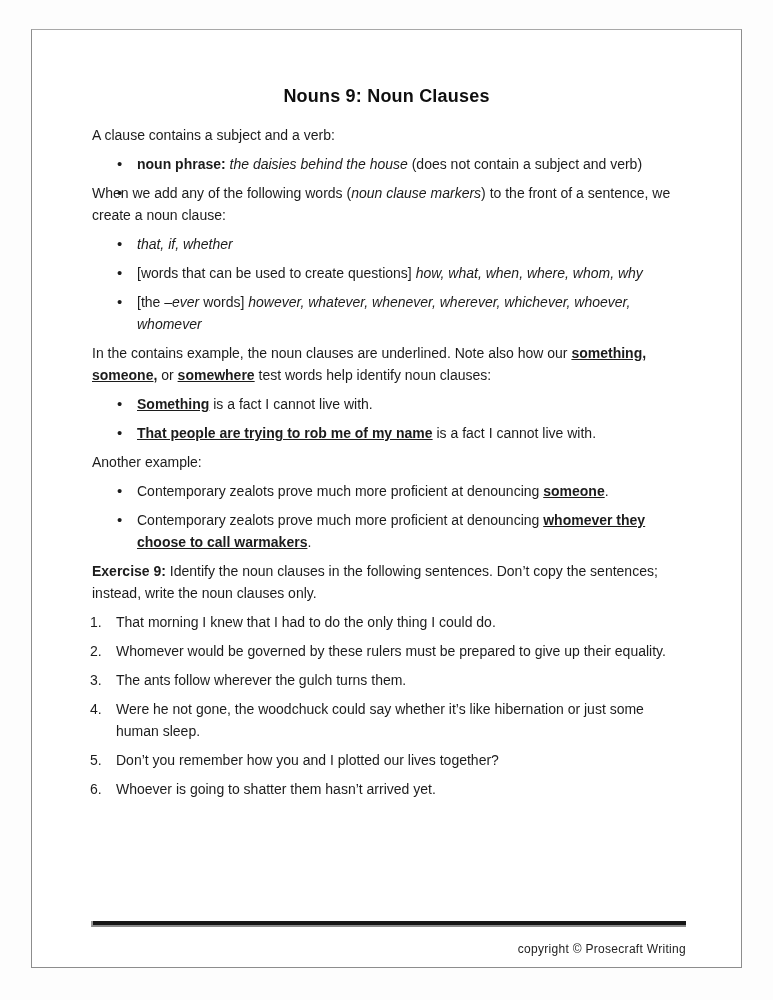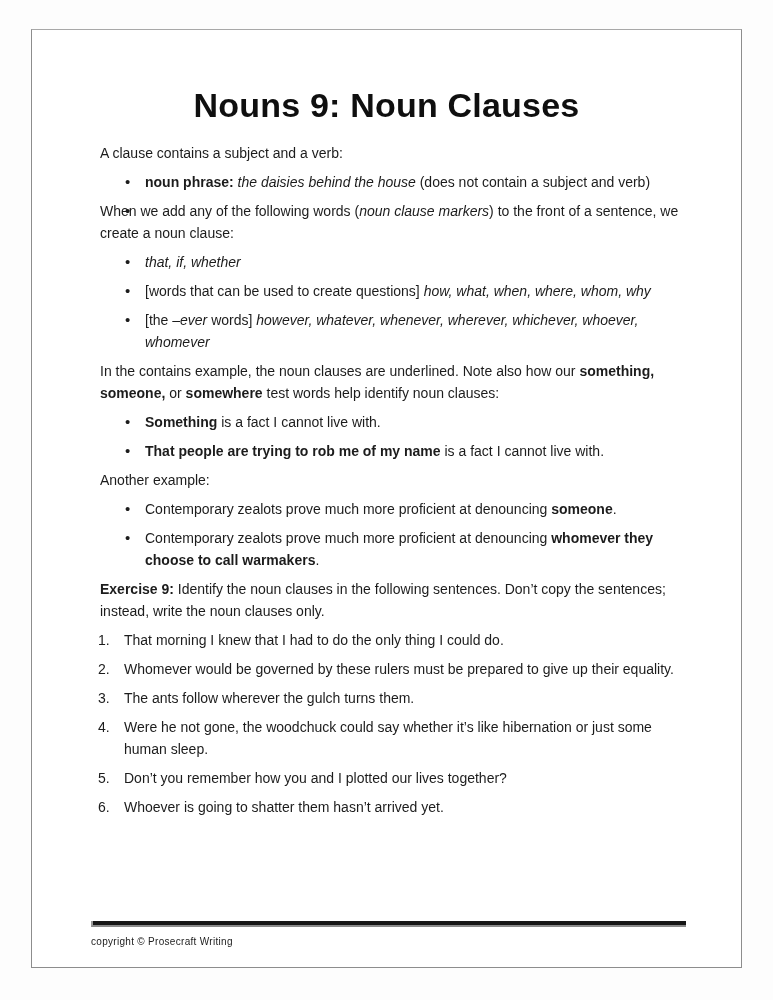--- a/index.html
+++ b/index.html
@@ -25,66 +25,66 @@
     background: #ffffff;
     border: 1px solid #8d8d8d;
     border-top-color: #a8a8a8;
     box-sizing: border-box;
     color: #1c1c1c;
     font-family: "Liberation Sans", sans-serif;
   }
   .title {
     margin: 56px 0 17px 0;
     text-align: center;
-    font-size: 34px;
+    font-size: 18px;
     font-weight: bold;
     color: #0f0f0f;
     letter-spacing: 0.2px;
   }
   .doc-body {
     padding: 0 56px 0 60px;
     font-size: 14px;
     line-height: 22px;
   }
   .block {
     position: relative;
-    margin: 0 0 7px 8px;
+    margin: 0 0 7px 0;
   }
   .block.bullet { padding-left: 45px; }
   .block.bullet .marker {
     position: absolute;
     left: 25px;
     top: 0;
     font-size: 15px;
   }
   .block.numbered { padding-left: 24px; }
   .block.numbered .marker {
     position: absolute;
     left: -2px;
     top: 0;
   }
   .b  { font-weight: bold; }
   .i  { font-style: italic; }
-  .bu { font-weight: bold; }
+  .bu { font-weight: bold; text-decoration: underline; }
   .footer {
     position: absolute;
     left: 59px;
     right: 55px;
     top: 891px;
   }
   .rule {
     height: 4px;
     background: #161616;
     border-bottom: 2px solid #8a8a8a;
     border-left: 2px solid #9a9a9a;
   }
   .copyright {
-    margin-top: 9px;
-    text-align: left;
-    font-size: 10px;
+    margin-top: 15px;
+    text-align: right;
+    font-size: 12px;
     color: #222222;
     letter-spacing: 0.3px;
   }
 </style>
 </head>
 <body>
 
 <div class="canvas">
   <div class="page">
     <h1 class="title">Nouns 9: Noun Clauses</h1>

